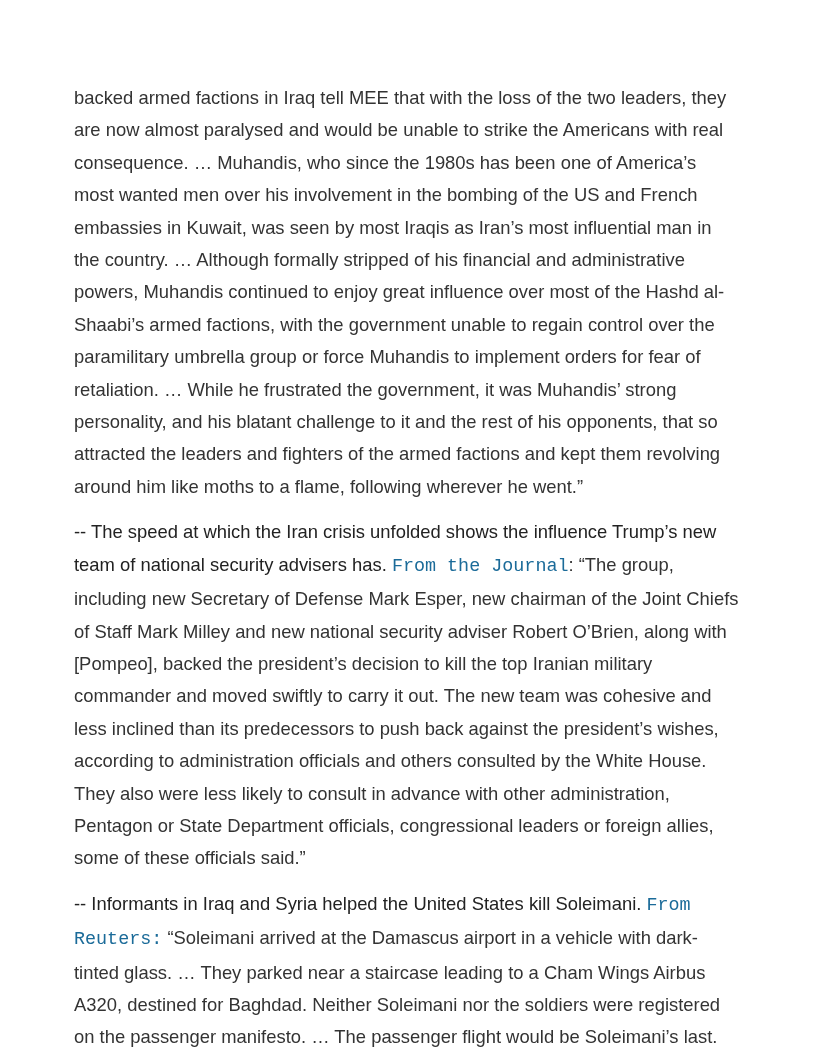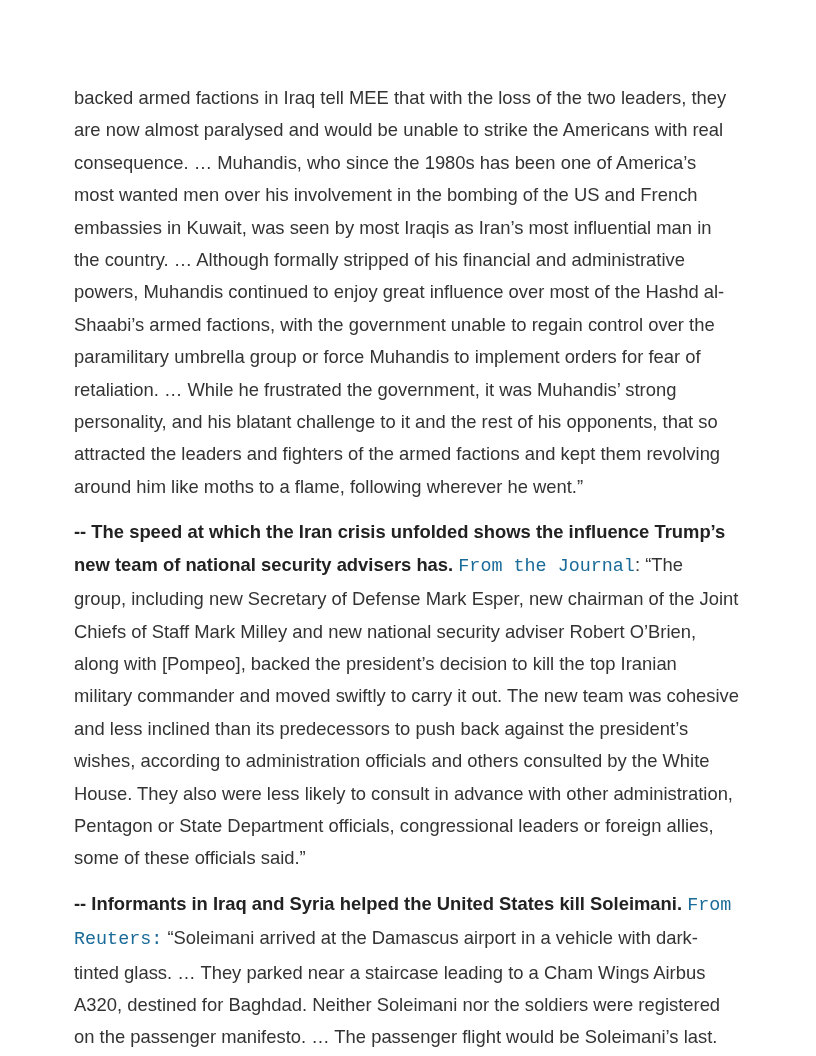--- a/index.html
+++ b/index.html
@@ -26,21 +26,21 @@
     width:740px; 
   }
   .para{
     margin:0 0 13px 0;
     font-size:18.4px;
     line-height:32.4px;
     color:var(--text);
     text-align:left;
   }
   .para strong{
-    font-weight:bold;
+    font-weight:normal;
     color:var(--bold);
   }
   .para a.link{
     color:var(--link);
     text-decoration:none;
     cursor:pointer;
     font-family:Liberation Mono, monospace;
   }
 </style>
 </head>

